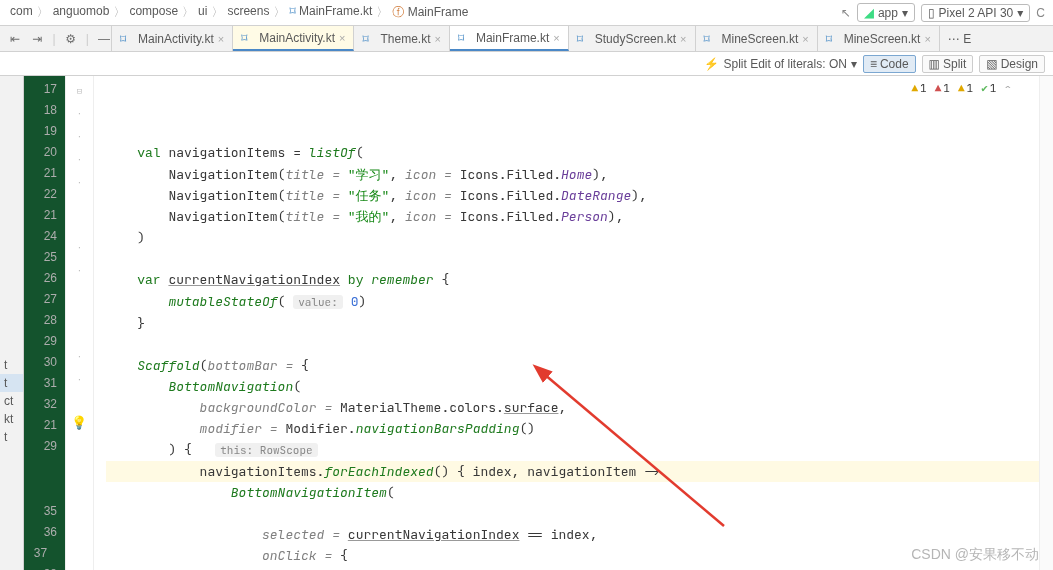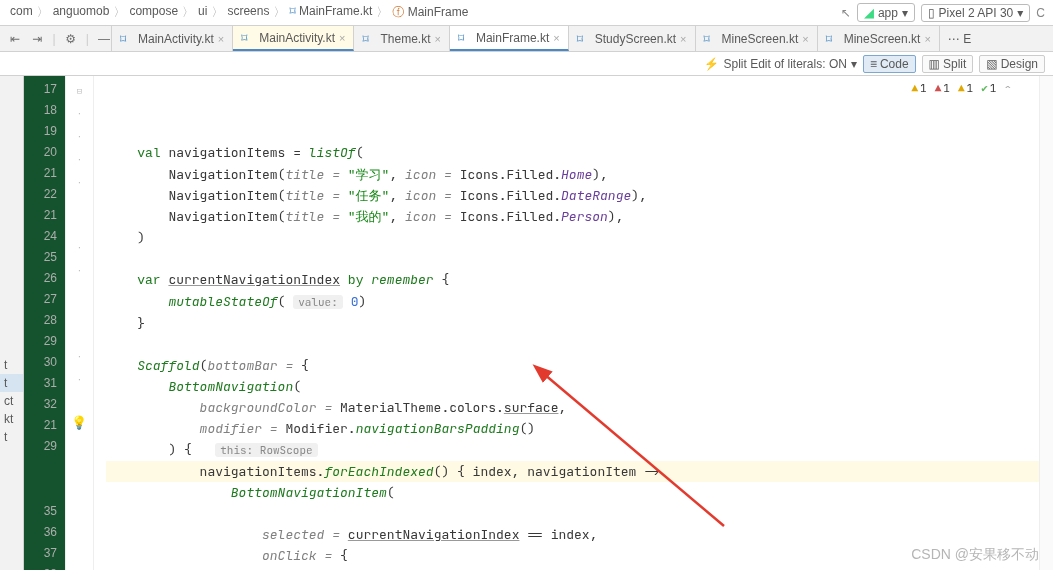--- a/index.html
+++ b/index.html
@@ -195,21 +195,21 @@
         <div style="padding-right: 8px;">27</div>
         <div style="padding-right: 8px;">28</div>
         <div style="padding-right: 8px;">29</div>
         <div style="padding-right: 8px;">30</div>
         <div style="padding-right: 8px;">31</div>
         <div style="padding-right: 8px;">32</div>
         <div style="padding-right: 8px;">21</div>
         <div style="padding-right: 8px;">29</div>
         <div style="padding-right: 8px; margin-top: 44px;">35</div>
         <div style="padding-right: 8px;">36</div>
-        <div style="padding-right: 8px;">37</div>
+        <div style="padding-right: 8px; text-align: center;">37</div>
         <div style="padding-right: 8px;">38</div>
       </div>
     <div class="gutter-marks" id="gutter-marks">
         <div><span class="fold">⊟</span></div>
         <div><span class="fold">·</span></div>
         <div><span class="fold">·</span></div>
         <div><span class="fold">·</span></div>
         <div><span class="fold">·</span></div>
         <div>&nbsp;</div>
         <div>&nbsp;</div>

